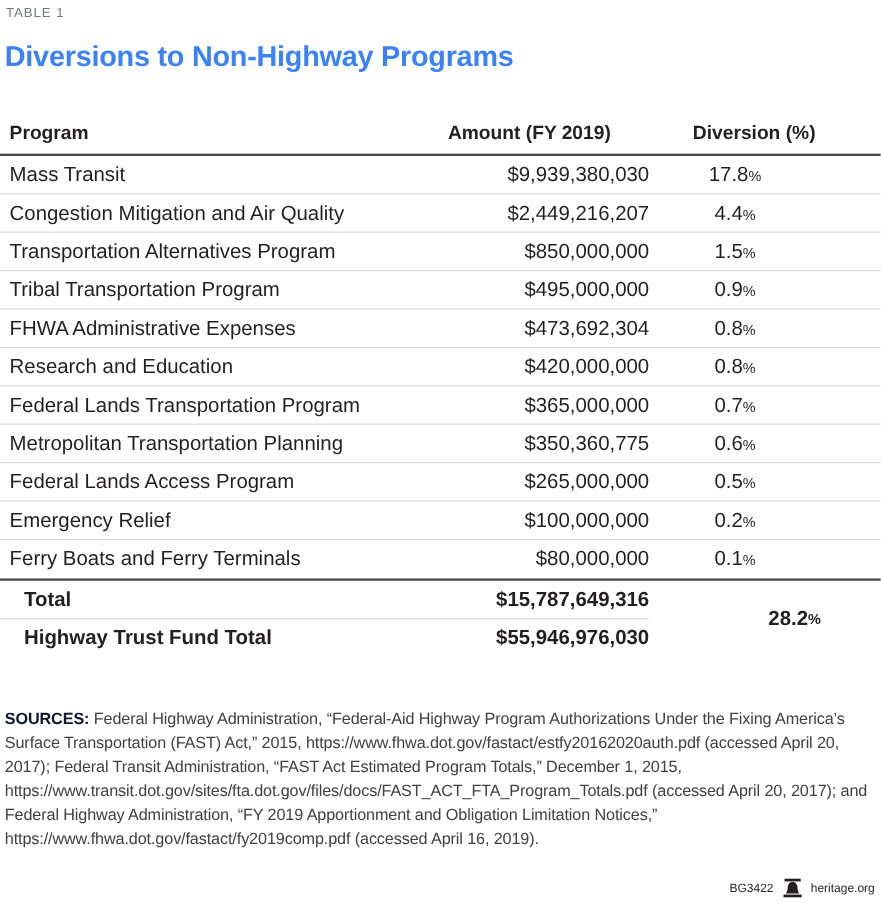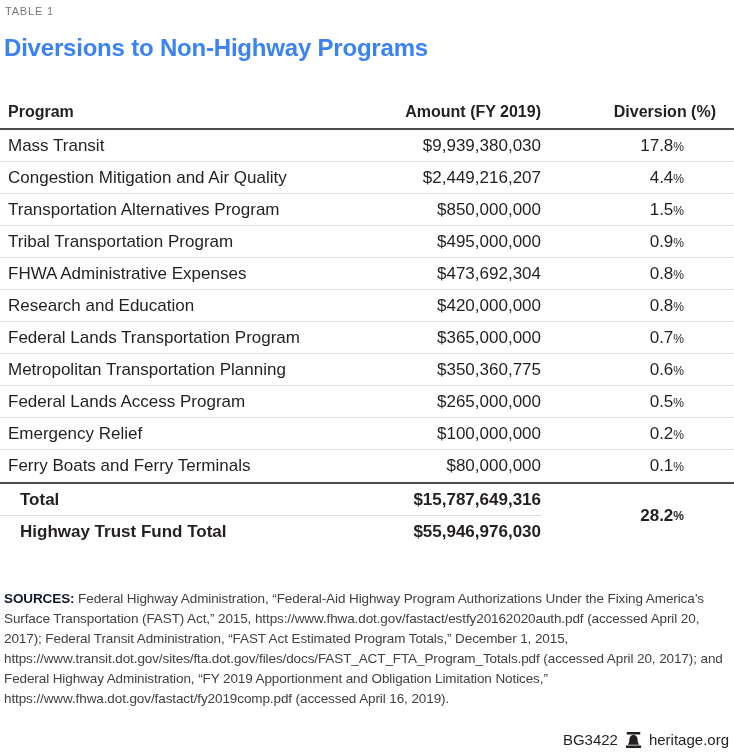--- a/index.html
+++ b/index.html
@@ -44,25 +44,26 @@
 
   .header-row {
     display: grid;
     grid-template-columns: 1fr 190px 193px;
     align-items: end;
     height: 27px;
     padding-bottom: 7px;
     border-bottom: 2px solid #4b4b4d;
     font-size: 16px;
     font-weight: bold;
+    gap: 32px;
   }
 
   .cell-program { padding-left: 8px; white-space: nowrap; overflow: hidden; }
   .cell-amount  { text-align: right; white-space: nowrap; }
-  .cell-diversion { text-align: right; padding-right: 50px; white-space: nowrap; }
+  .cell-diversion { text-align: center; padding-right: 50px; white-space: nowrap; }
   .header-row .cell-diversion { padding-right: 18px; }
 
   .pct { font-size: 12px; }
 
   .totals {
     display: grid;
     grid-template-columns: 1fr 193px;
     border-top: 2px solid #4b4b4d;
   }
   .totals-left .trow {
@@ -94,21 +95,21 @@
   }
   .sources .src-label { font-weight: bold; color: #0f172a; }
 
   .footer {
     position: absolute;
     right: 5px;
     bottom: 6px;
     display: flex;
     align-items: center;
     gap: 7px;
-    font-size: 15px;
+    font-size: 10px;
     color: #231f20;
   }
   .bell { width: 17px; height: 16px; display: inline-block; }
   .bell svg { display: block; width: 100%; height: 100%; }
 </style>
 </head>
 <body>
 
 <div class="page">
 

